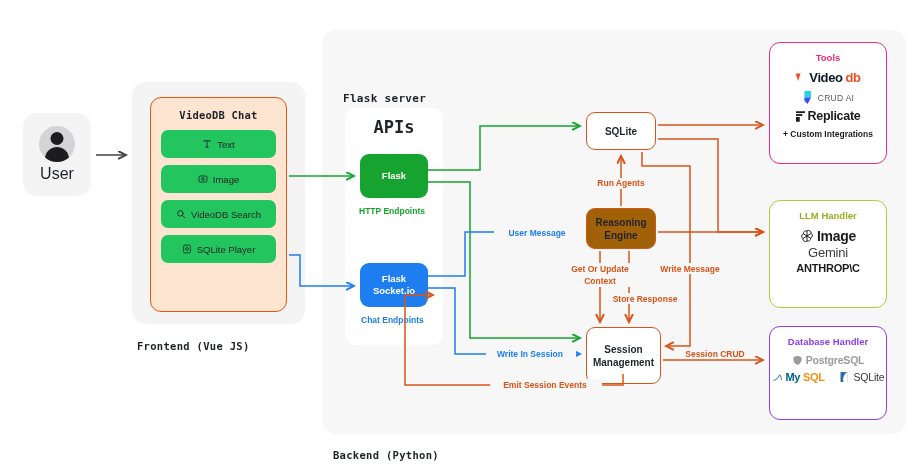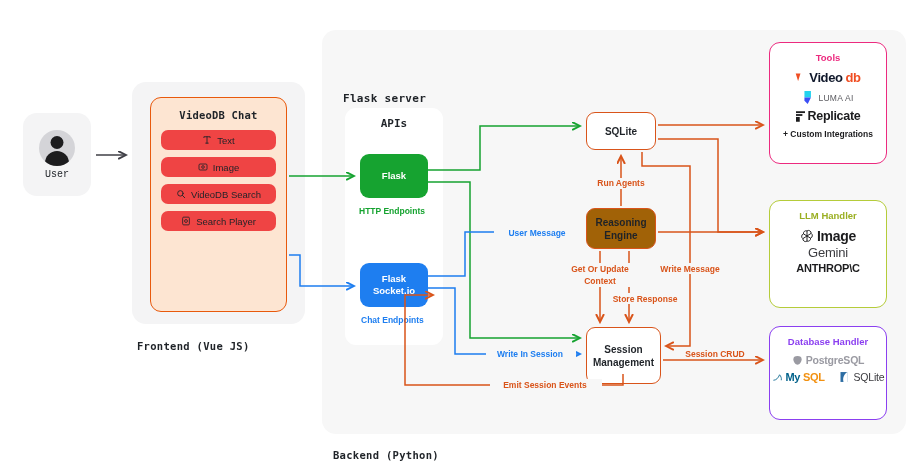--- a/index.html
+++ b/index.html
@@ -34,21 +34,21 @@
     background: #d4d4d8; position: relative; overflow: hidden;
   }
   .avatar-circle .head {
     position: absolute; left: 50%; top: 6px; transform: translateX(-50%);
     width: 13px; height: 13px; border-radius: 50%; background: #1c1c1e;
   }
   .avatar-circle .body {
     position: absolute; left: 50%; top: 21px; transform: translateX(-50%);
     width: 24px; height: 18px; border-radius: 12px 12px 0 0; background: #1c1c1e;
   }
-  .user-label { font-size: 10px; color: #1f2328; font-family: Liberation Mono, monospace; }
+  .user-label { font-size: 16px; color: #1f2328; }
 
   
   .caption {
     position: absolute;
     font-family: "DejaVu Sans Mono", "Liberation Mono", monospace;
     font-size: 10.5px; font-weight: 700; color: #1f2328;
     letter-spacing: .3px; white-space: nowrap;
   }
   .cap-frontend { left: 137px; top: 340px; }
   .cap-backend  { left: 333px; top: 449px; }
@@ -60,35 +60,35 @@
     width: 137px; height: 215px;
     background: #fde5d2; border: 1.6px solid #e8590c; border-radius: 11px;
     padding: 11px 10px;
   }
   .chat-title {
     font-family: "DejaVu Sans Mono", "Liberation Mono", monospace;
     font-size: 10.5px; font-weight: 700; color: #1f2328;
     text-align: center; letter-spacing: .2px; margin-bottom: 9px;
   }
   .chat-item {
-    height: 20px; background: #ef4444; border-radius: 7px;
+    height: 28px; background: #22c55e; border-radius: 7px;
     display: flex; align-items: center; justify-content: center; gap: 5px;
     font-size: 9.5px; color: #1f2328; margin-bottom: 7px;
   }
   .chat-item svg { display: block; }
 
   
   .apis-card {
     position: absolute; left: 345px; top: 108px;
     width: 98px; height: 237px;
     background: #ffffff; border-radius: 11px;
   }
   .apis-title {
     font-family: "DejaVu Sans Mono", "Liberation Mono", monospace;
-    font-size: 11px; font-weight: 700; color: #1f2328;
+    font-size: 17px; font-weight: 700; color: #1f2328;
     text-align: center; margin-top: 9px;
   }
   .flask-node {
     position: absolute; width: 68px; height: 44px;
     border-radius: 9px; color: #ffffff; font-size: 9.5px; font-weight: 700;
     display: flex; align-items: center; justify-content: center;
     text-align: center; line-height: 1.25;
   }
   .flask-http   { left: 360px; top: 154px; background: #16a330; }
   .flask-socket { left: 360px; top: 263px; background: #1e7ef0; }
@@ -198,21 +198,21 @@
       <span>VideoDB Search</span>
     </div>
 
     <div class="chat-item">
       <span>
         <svg width="10" height="10" viewBox="0 0 16 16" fill="none" stroke="#1f2328" stroke-width="1.3">
           <rect x="2.6" y="1.8" width="10.8" height="12.4" rx="1.8"></rect>
           <circle cx="8" cy="8" r="2.3"></circle>
         </svg>
       </span>
-      <span>Search Player</span>
+      <span>SQLite Player</span>
     </div>
   </div>
 
   <div class="apis-card">
     <div class="apis-title">APIs</div>
   </div>
   <div class="flask-node flask-http">Flask</div>
   <div class="ep-label ep-http">HTTP Endpoints</div>
   <div class="flask-node flask-socket">Flask<br>Socket.io</div>
   <div class="ep-label ep-socket">Chat Endpoints</div>
@@ -228,21 +228,21 @@
           <path d="M1 2 L8 2 L4.5 13 Z" fill="#f04e23"></path>
         </svg>
       <span class="k">Video</span>
         <span class="o">db</span>
     </div>
     <div class="brand luma">
       <svg width="13" height="15" viewBox="0 0 16 18">
         <path d="M3 1 L11 1 L11 9 L3 9 Z" fill="#22d3ee"></path>
         <path d="M3 9 L11 9 L7 17 L3 13 Z" fill="#3b4ef5"></path>
       </svg>
-      <span class="luma-txt">LUMA AI</span>
+      <span class="luma-txt">CRUD AI</span>
     </div>
     <div class="brand replicate">
       <svg width="9" height="11" viewBox="0 0 12 14">
         <rect x="0" y="0" width="12" height="2.4" fill="#1c1c1e"></rect>
         <rect x="0" y="3.8" width="8.5" height="2.4" fill="#1c1c1e"></rect>
         <rect x="0" y="7.6" width="5" height="6.4" fill="#1c1c1e"></rect>
       </svg>
       <span>Replicate</span>
     </div>
     <div class="custom">+ Custom Integrations</div>

